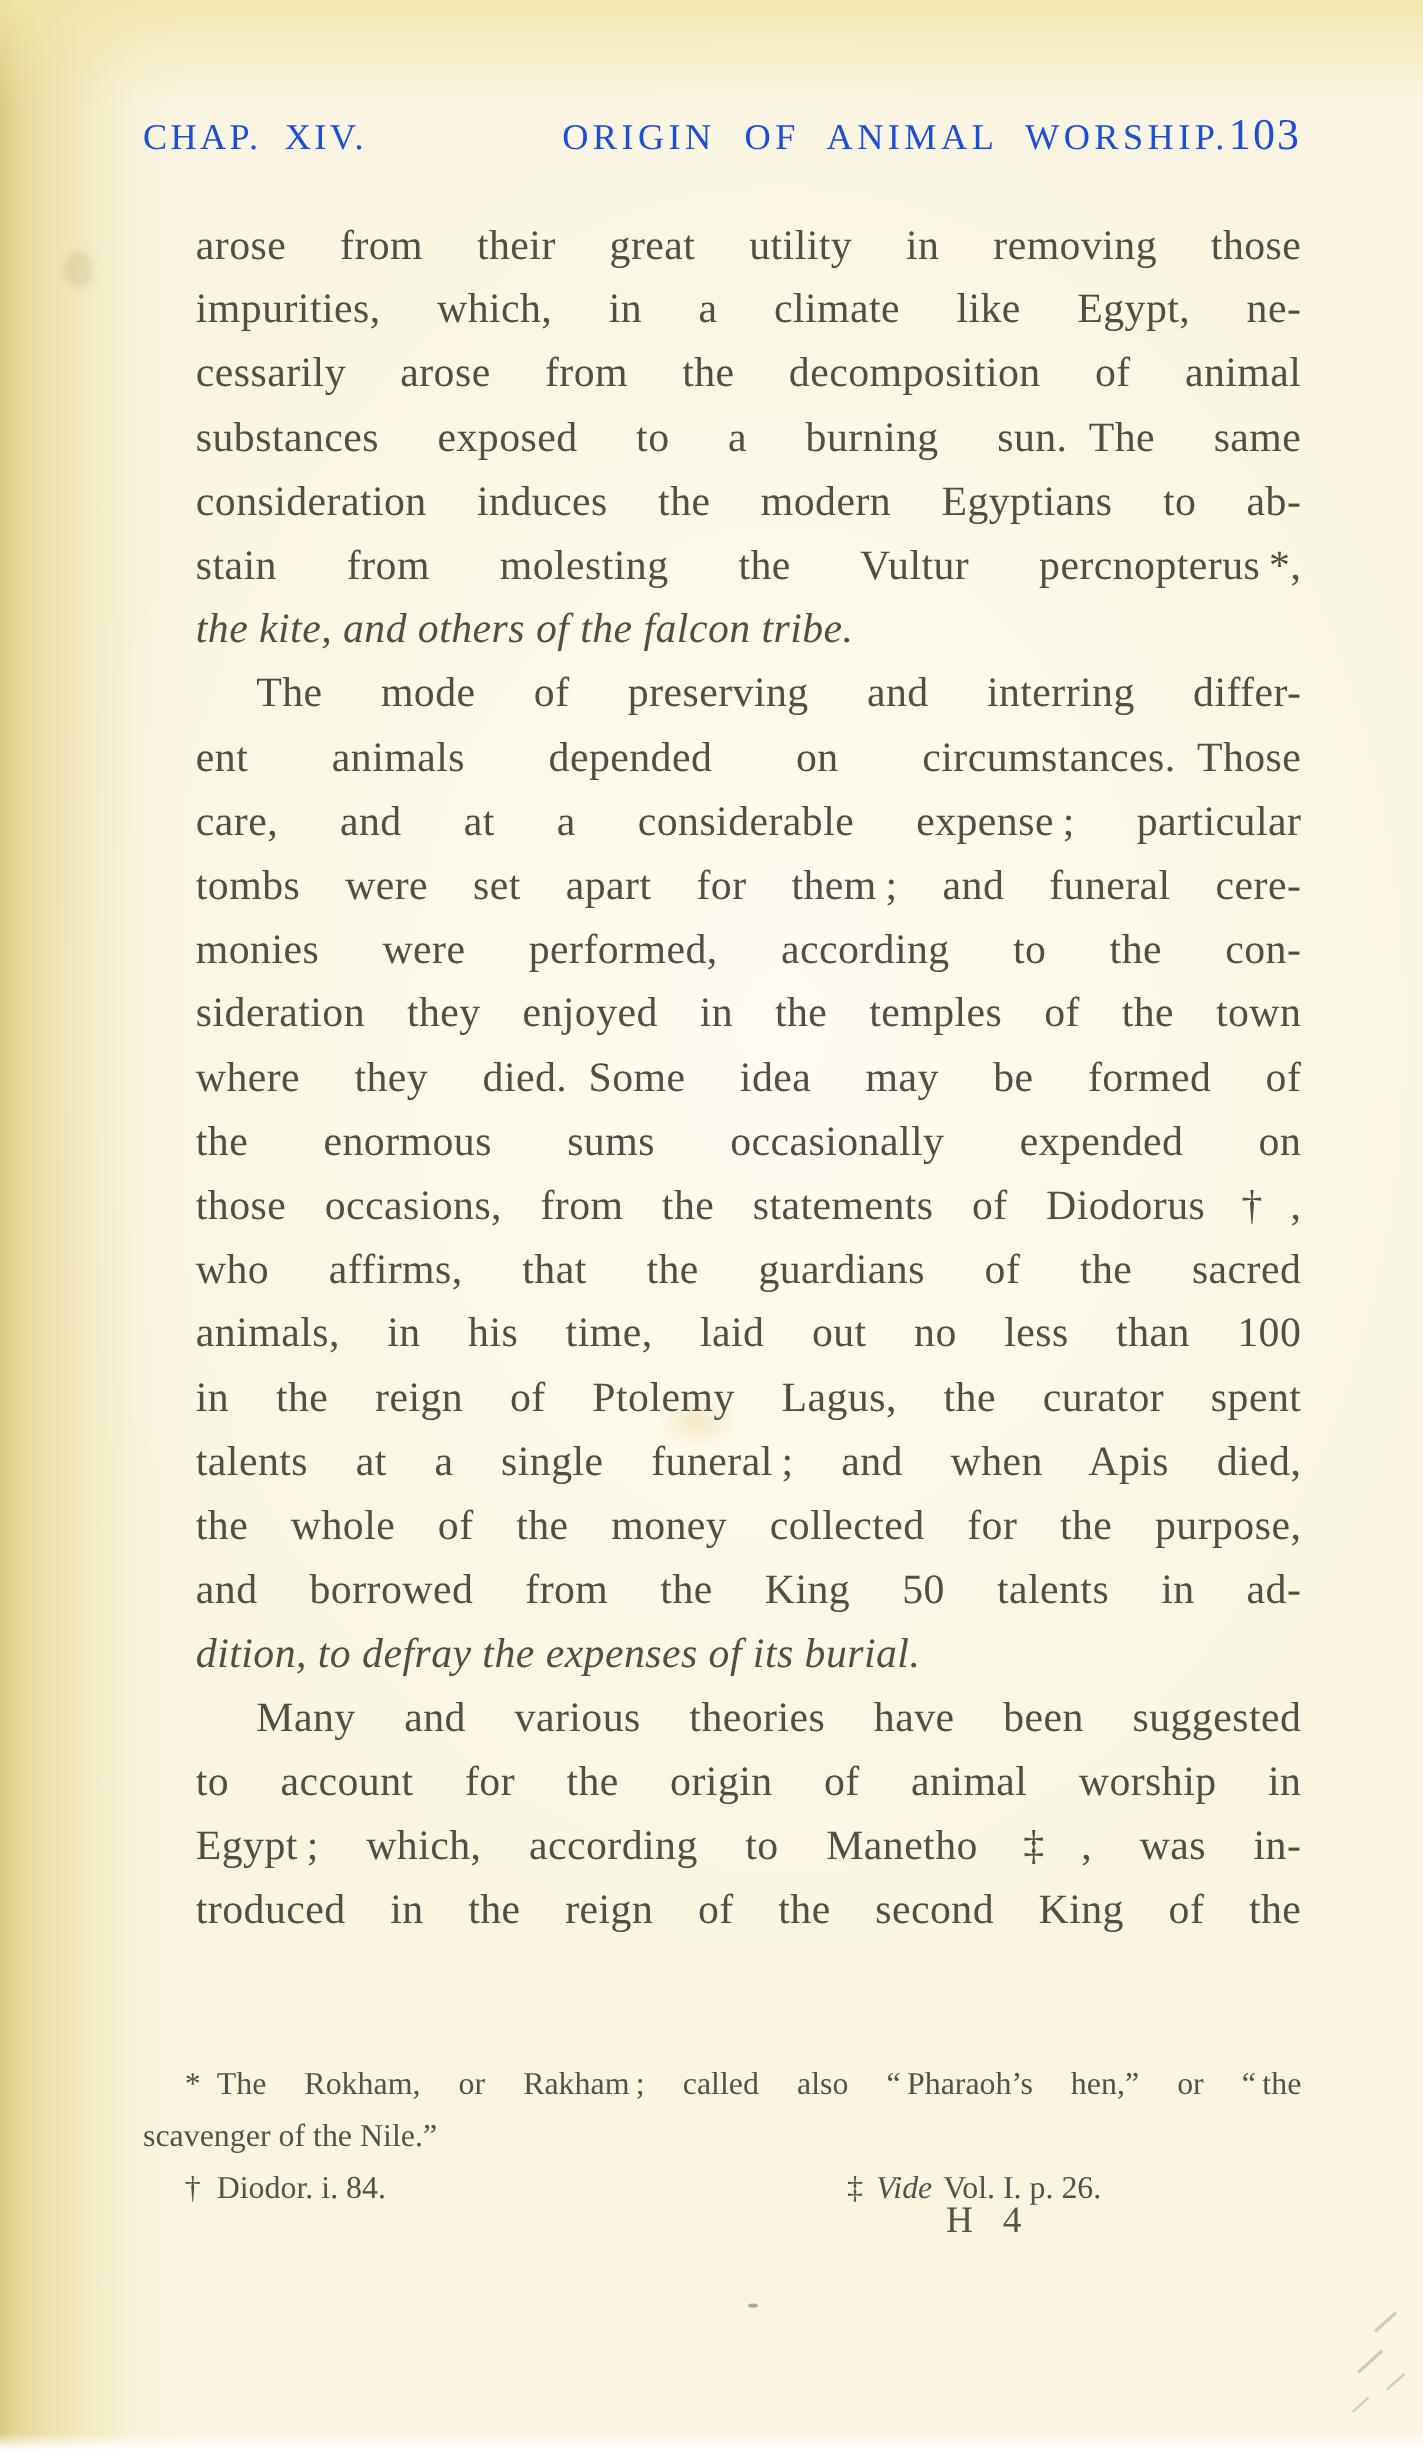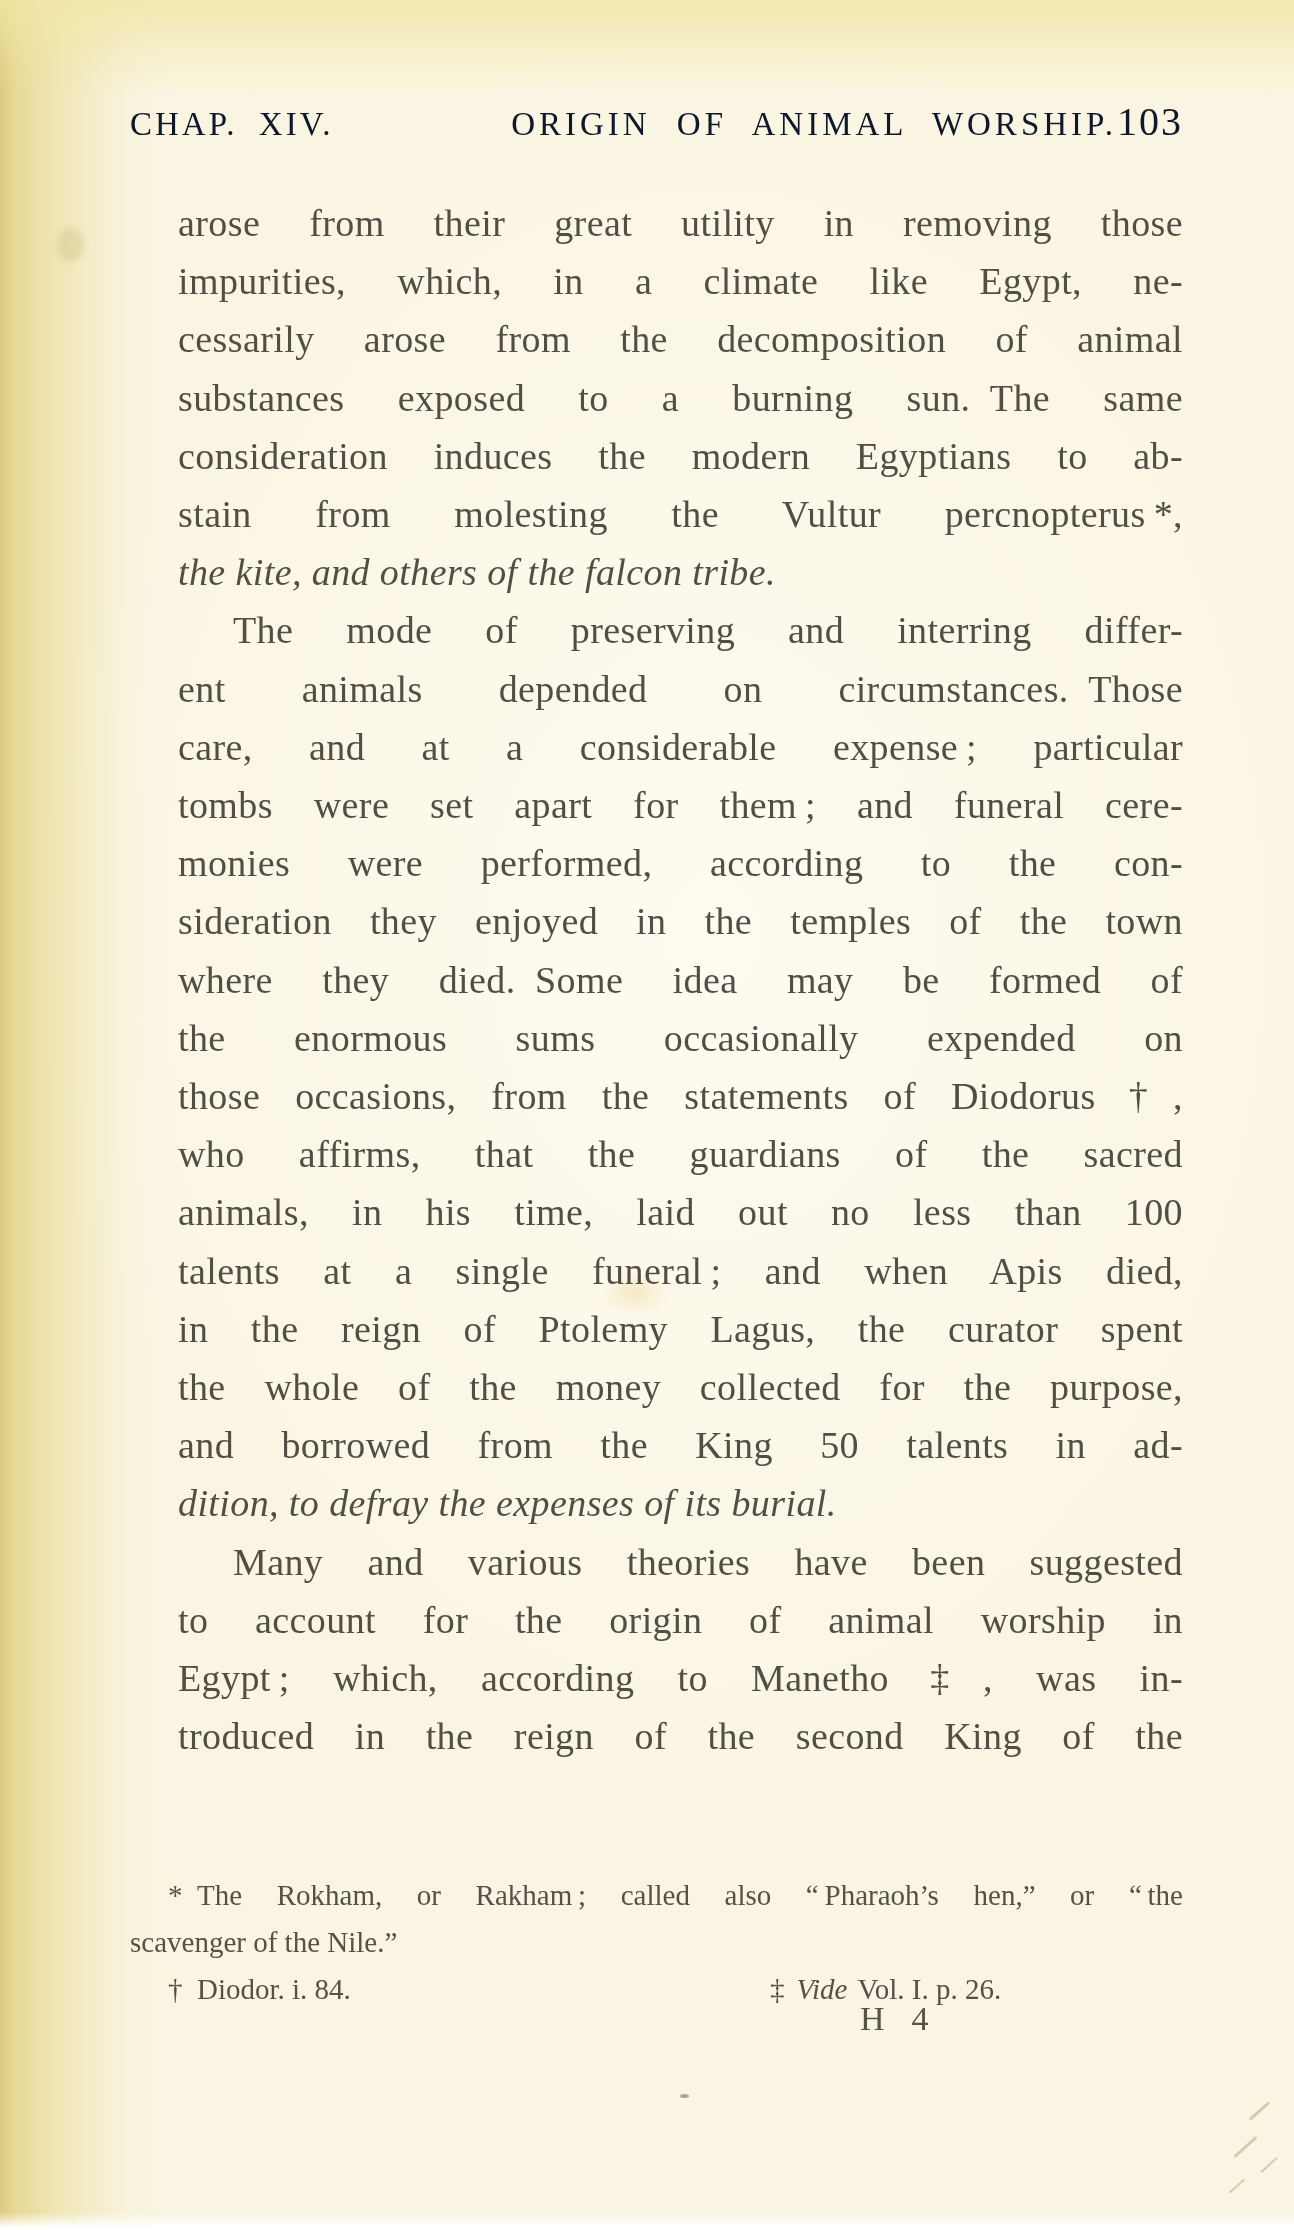--- a/index.html
+++ b/index.html
@@ -33,21 +33,21 @@
   .edge-bottom {
     position: absolute; left: 0; right: 0; bottom: 0; height: 18px;
     background: linear-gradient(180deg, rgba(255,255,255,0) 0%, #ffffff 85%);
     pointer-events: none;
   }
 
   
   .header {
     position: absolute; top: 98px; left: 130px; width: 1053px;
     display: flex; align-items: baseline;
-    font-size: 33px; color: #0f172a;
+    font-size: 33px; color: #1d4ed8;
   }
   .chapter { letter-spacing: 3px; word-spacing: 10px; white-space: nowrap; }
   .running-title { flex: 1; text-align: right; letter-spacing: 4px; word-spacing: 14px; white-space: nowrap; }
   .page-number { font-size: 40px; letter-spacing: 2px; white-space: nowrap; }
 
   
   .body-text {
     position: absolute; top: 194px; left: 130px; width: 1053px;
   }
   .bline {
@@ -138,22 +138,22 @@
     <div class="bline">ent animals depended on circumstances. Those</div>
     <div class="bline">care, and at a considerable expense ; particular</div>
     <div class="bline">tombs were set apart for them ; and funeral cere-</div>
     <div class="bline">monies were performed, according to the con-</div>
     <div class="bline">sideration they enjoyed in the temples of the town</div>
     <div class="bline">where they died. Some idea may be formed of</div>
     <div class="bline">the enormous sums occasionally expended on</div>
     <div class="bline">those occasions, from the statements of Diodorus †,</div>
     <div class="bline">who affirms, that the guardians of the sacred</div>
     <div class="bline">animals, in his time, laid out no less than 100</div>
+    <div class="bline">in the reign of Ptolemy Lagus, the curator spent</div>
     <div class="bline">talents at a single funeral ; and when Apis died,</div>
-    <div class="bline">in the reign of Ptolemy Lagus, the curator spent</div>
     <div class="bline">the whole of the money collected for the purpose,</div>
     <div class="bline">and borrowed from the King 50 talents in ad-</div>
     <div class="bline lastline">dition, to defray the expenses of its burial.</div>
     <div class="bline indent">Many and various theories have been suggested</div>
     <div class="bline">to account for the origin of animal worship in</div>
     <div class="bline">Egypt ; which, according to Manetho ‡, was in-</div>
     <div class="bline">troduced in the reign of the second King of the</div>
   </div>
 
   <div class="footnotes">

